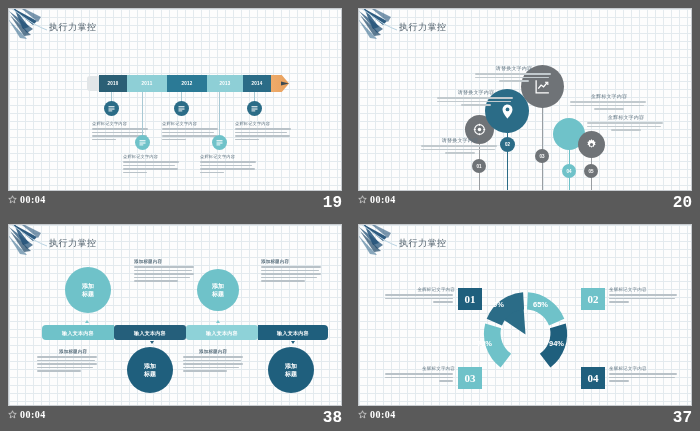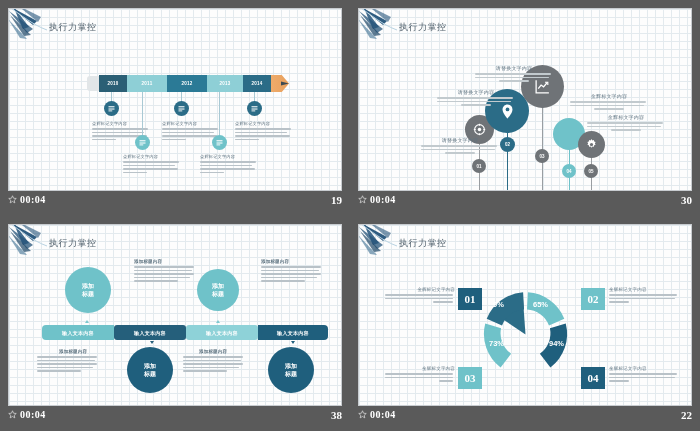--- a/index.html
+++ b/index.html
@@ -47,21 +47,21 @@
   }
 
   
   .footer{
     position:absolute;left:8px;right:8px;bottom:6px;height:16px;
     color:#ffffff;
   }
   .f-left{position:absolute;left:0;top:0;display:flex;align-items:center;gap:3px;}
   .star{width:9px;height:9px;display:inline-block;}
   .timer{font-size:10px;font-weight:bold;font-family:"Liberation Serif","DejaVu Serif",serif;letter-spacing:.5px;}
-  .pagenum{position:absolute;right:0;top:0;font-size:11px;font-weight:bold;font-family:Liberation Serif, serif;}
+  .pagenum{position:absolute;right:0;top:0;font-size:16px;font-weight:bold;font-family:Liberation Mono, monospace;}
 
   
   .ln{background:#b9c2c8;height:1.5px;border-radius:1px;margin-bottom:2px;}
   .hd{font-size:4.2px;color:#5e7380;white-space:nowrap;letter-spacing:.2px;margin-bottom:2px;}
 
   
   .pencil{position:absolute;left:78px;top:66px;height:17px;width:190px;}
   .p-eraser{position:absolute;left:0;top:1px;width:12px;height:15px;background:#e2e6e8;border-radius:3px 0 0 3px;}
   .p-seg{position:absolute;top:0;height:17px;display:flex;align-items:center;justify-content:center;}
   .p-seg span{font-size:4.5px;color:#fff;font-weight:bold;letter-spacing:.3px;}
@@ -355,21 +355,21 @@
       </div>
     </div>
 
     <div class="footer">
       <div class="f-left">
         <svg class="star" viewBox="0 0 12 12">
           <path d="M6 1 L7.4 4.3 L11 4.6 L8.3 7 L9.1 10.5 L6 8.6 L2.9 10.5 L3.7 7 L1 4.6 L4.6 4.3 Z" fill="none" stroke="#d8d8d8" stroke-width="1"></path>
         </svg>
         <span class="timer">00:04</span>
       </div>
-      <div class="pagenum">30</div>
+      <div class="pagenum">20</div>
     </div>
   </div>
 
   <div class="cell r2">
     <div class="slide">
       <div class="gridbg"></div>
       <div class="slide-inner">
 
         <svg class="leaf" viewBox="0 0 52 40">
           <g fill="#25547a">
@@ -494,21 +494,21 @@
 
             <path d="M 62.5 16 A 44 44 0 0 1 100.5 43.5 L 84.5 50.5 A 26 26 0 0 0 61.5 34 Z" fill="#6fc2c9"></path>
 
             <path d="M 102 48.5 A 44 44 0 0 1 86 94.5 L 75 80 A 26 26 0 0 0 85.5 53.5 Z" fill="#1f5f7d"></path>
 
             <path d="M 18 48.5 A 44 44 0 0 0 34 94.5 L 45 80 A 26 26 0 0 1 34.5 53.5 Z" fill="#6fc2c9"></path>
           </svg>
           <div class="pctlabel" style="left:30px;top:23px;">9%</div>
           <div class="pctlabel" style="left:70px;top:23px;">65%</div>
           <div class="pctlabel" style="left:86px;top:62px;">94%</div>
-          <div class="pctlabel" style="left:14px;top:62px;margin-left:12px;">73%</div>
+          <div class="pctlabel" style="left:14px;top:62px;">73%</div>
         </div>
 
         <div class="badge" style="left:99px;top:63px;background:#1f5f7d;">
           <span>01</span>
         </div>
         <div class="b-side" style="left:26px;top:62px;text-align:right;">
           <div class="hd" style="text-align:right">金辉标记文字内容</div>
           <div class="ln" style="width:68px"></div>
             <div class="ln" style="width:68px"></div>
           <div class="ln" style="width:20px;margin-left:48px"></div>
@@ -547,17 +547,17 @@
       </div>
     </div>
 
     <div class="footer">
       <div class="f-left">
         <svg class="star" viewBox="0 0 12 12">
           <path d="M6 1 L7.4 4.3 L11 4.6 L8.3 7 L9.1 10.5 L6 8.6 L2.9 10.5 L3.7 7 L1 4.6 L4.6 4.3 Z" fill="none" stroke="#d8d8d8" stroke-width="1"></path>
         </svg>
         <span class="timer">00:04</span>
       </div>
-      <div class="pagenum">22</div>
+      <div class="pagenum">37</div>
     </div>
   </div>
 
 </div>
 
 </body></html>

